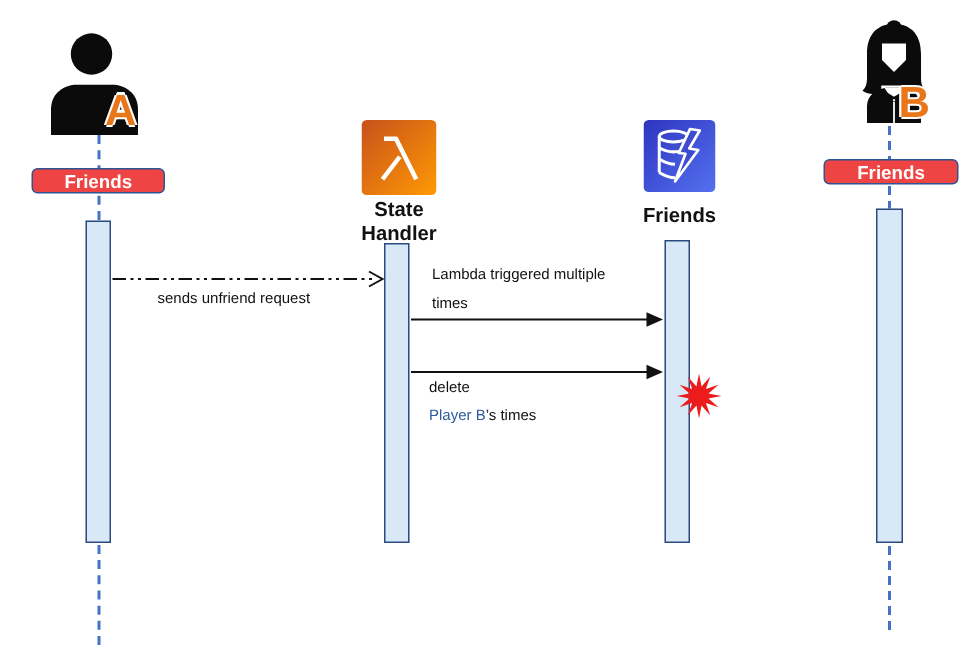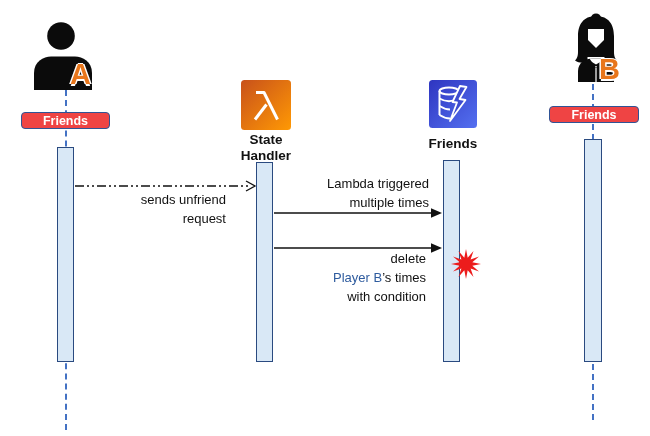--- a/index.html
+++ b/index.html
@@ -42,21 +42,21 @@
   }
 
   
   .node-label{
     position:absolute;text-align:center;font-size:13.5px;line-height:16px;
     color:#111;z-index:3;font-weight:bold;
   }
 
   
   .msg{
-    position:absolute;text-align:right;font-size:13px;line-height:18.5px;
+    position:absolute;text-align:left;font-size:10px;line-height:18.5px;
     color:#111;z-index:4;
   }
   .msg .blue{color:#2E5B9E;}
 
   .icon-abs{position:absolute;z-index:3;}
   .overlay{position:absolute;left:0;top:0;z-index:4;pointer-events:none;}
 </style>
 </head>
 <body>
 
@@ -135,16 +135,15 @@
     <g transform="translate(466,264)">
       <polygon fill="#EC1C1C" points="15,0 6.3,1.7 13,7.5 4.6,4.6 7.5,13 1.7,6.3 0,15 -1.7,6.3 -7.5,13 -4.6,4.6 -13,7.5 -6.3,1.7 -15,0 -6.3,-1.7 -13,-7.5 -4.6,-4.6 -7.5,-13 -1.7,-6.3 0,-15 1.7,-6.3 7.5,-13 4.6,-4.6 13,-7.5 6.3,-1.7"></polygon>
     </g>
   </svg>
 
   <div class="msg" style="left:105px;top:191px;width:121px;">sends unfriend request</div>
   <div class="msg" style="left:288px;top:175px;width:141px;">Lambda triggered multiple times</div>
   <div class="msg" style="left:286px;top:249px;width:140px;line-height:19px;">
     <span>delete</span><br>
     <span class="blue">Player B</span><span>’s times</span><br>
-    <span>with condition</span>
   </div>
 
 </div>
 
 </body></html>

